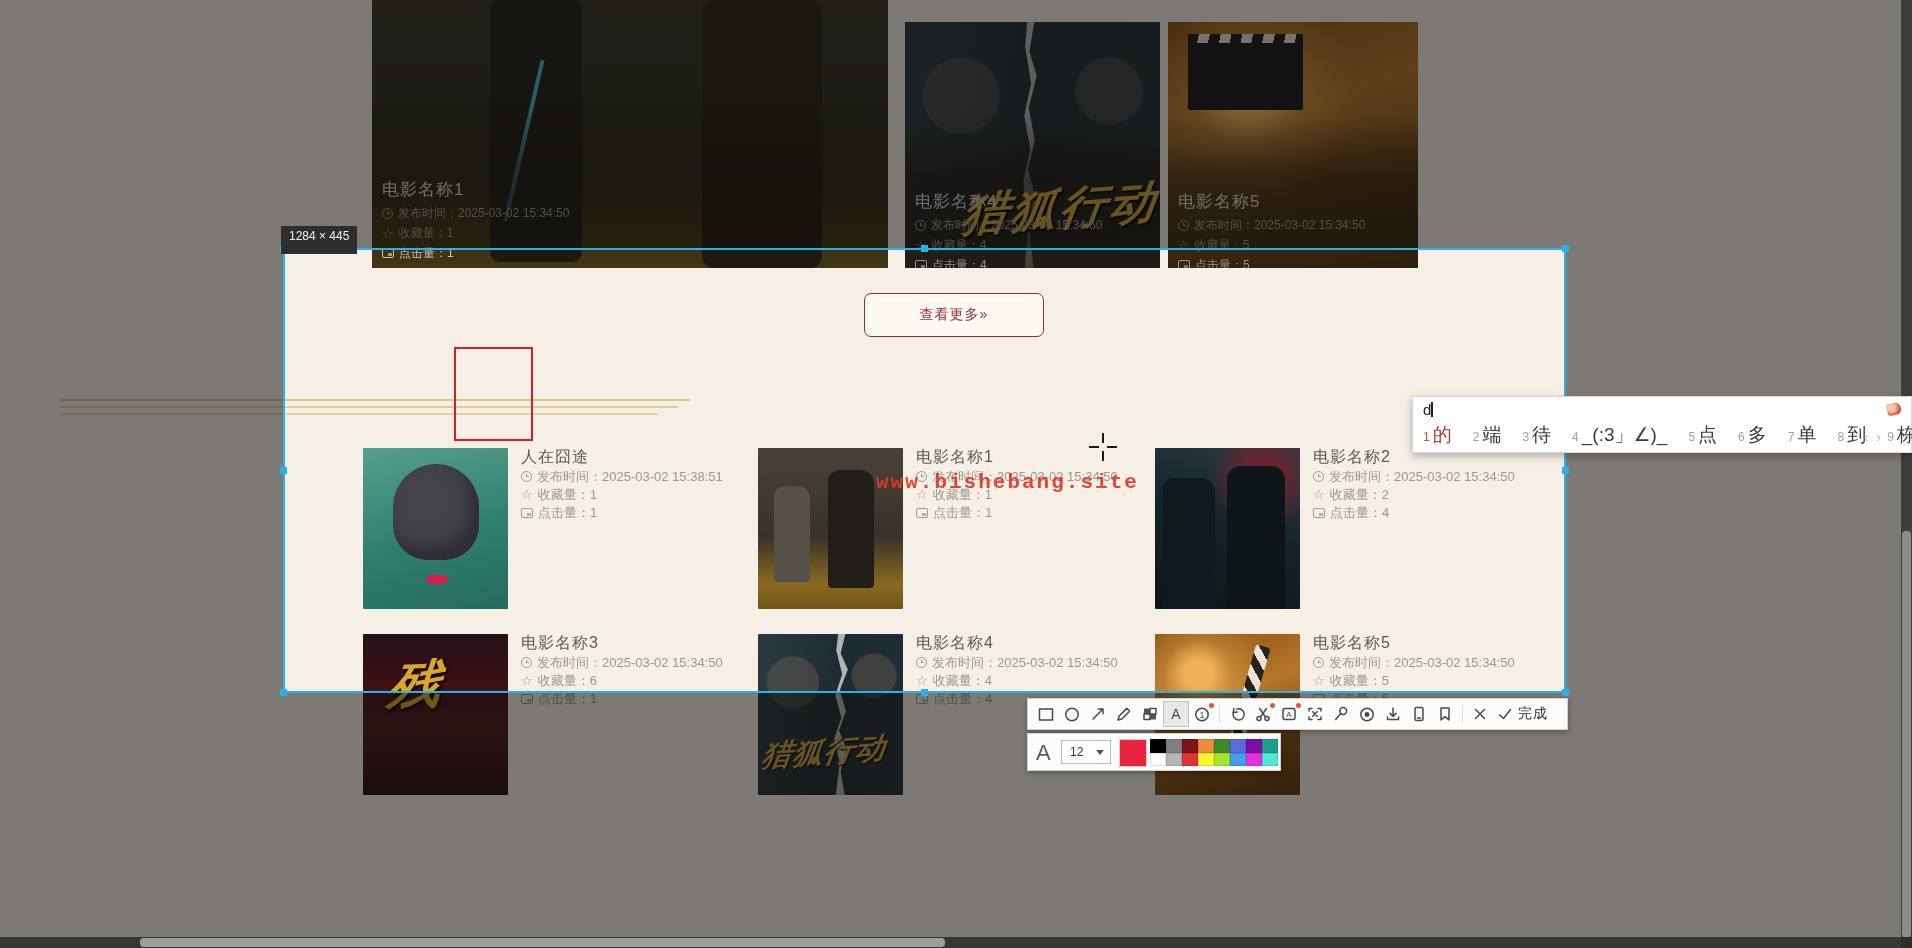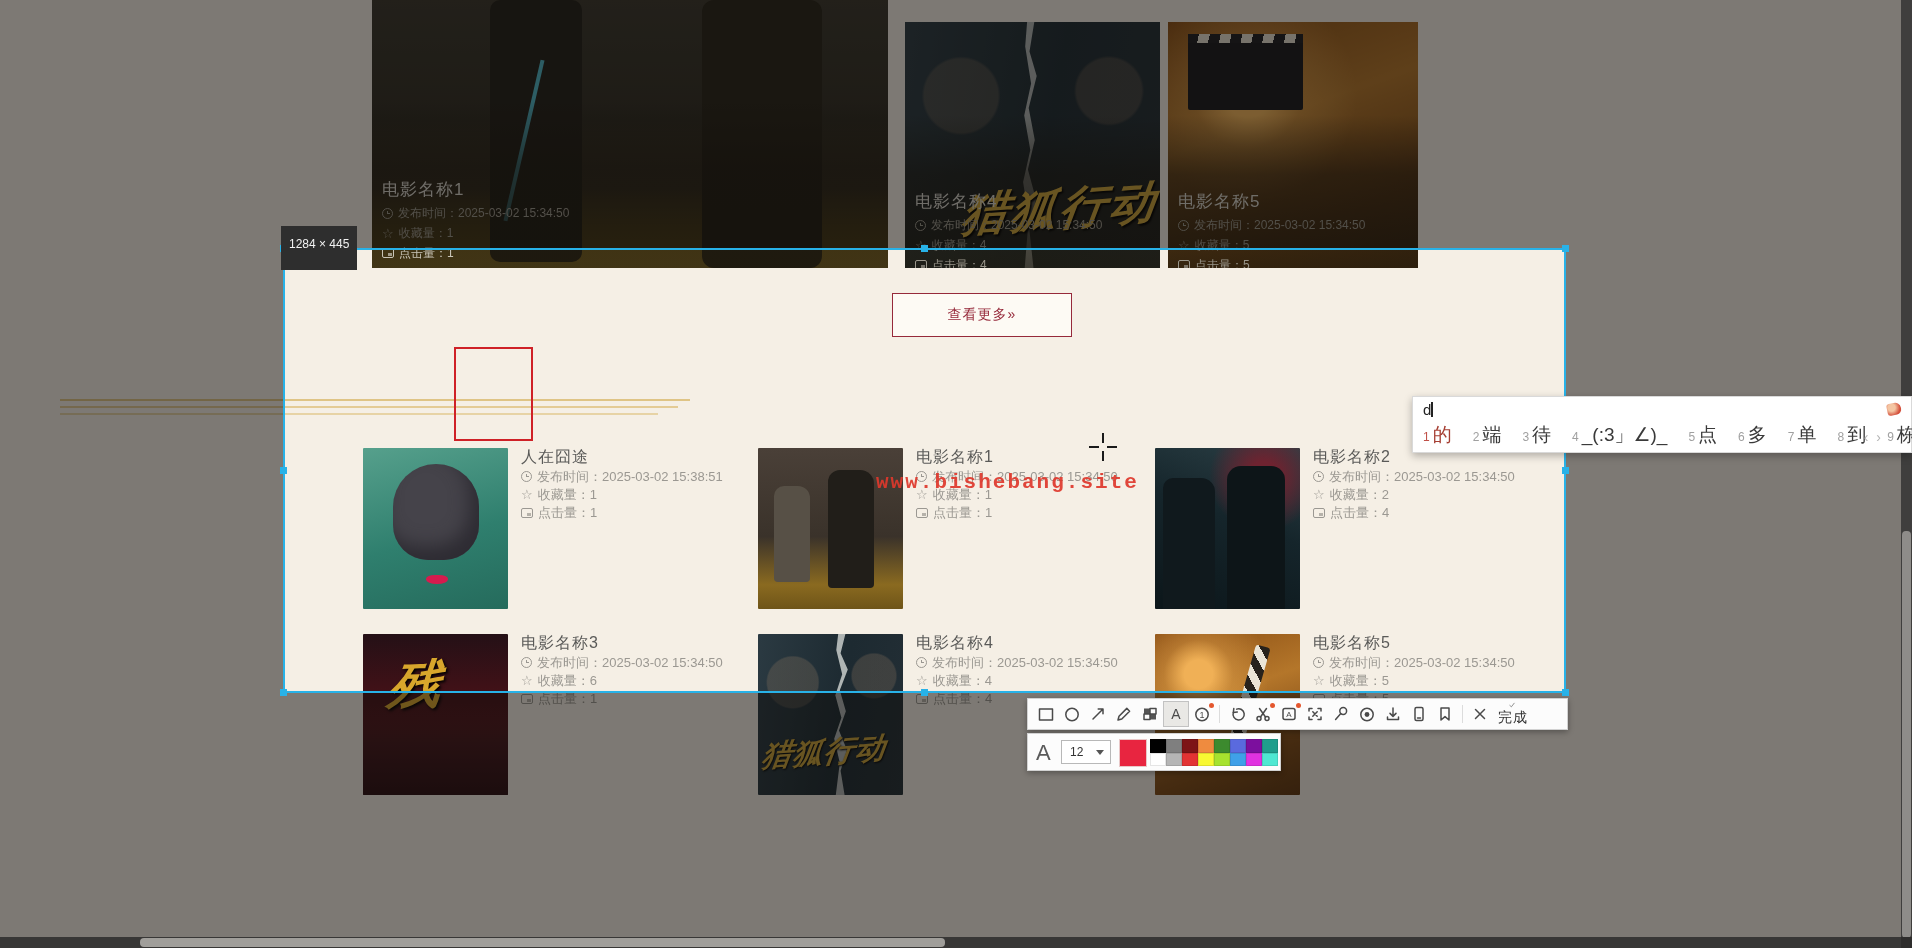--- a/index.html
+++ b/index.html
@@ -41,21 +41,21 @@
   .i-clock::after{content:"";position:absolute;left:4px;top:2px;width:1px;height:3px;background:currentColor;}
   .i-clock::before{content:"";position:absolute;left:4px;top:4px;width:3px;height:1px;background:currentColor;}
   .i-star{display:inline-block;margin-right:5px;font-size:13px;line-height:11px;font-style:normal;}
   .i-star::before{content:"☆";}
   .i-img{width:12px;height:10px;min-width:12px;border:1px solid currentColor;border-radius:2px;display:inline-block;margin-right:5px;position:relative;box-sizing:border-box;}
   .i-img::after{content:"";position:absolute;right:1px;bottom:1px;width:4px;height:3px;background:currentColor;opacity:.7;}
 
   
   .btn-outline{position:absolute;border:1px solid #96293a;color:#96293a;background:#fdfaf4;
                display:flex;align-items:center;justify-content:center;font-size:14px;letter-spacing:1px;}
-  .btn-viewmore{left:892px;top:293px;width:178px;height:42px;}
+  .btn-viewmore{left:864px;top:293px;width:178px;height:42px;border-radius:7px;}
   .btn-more{left:858px;top:815px;width:181px;height:43px;background:transparent;}
 
   
   .gold-lines{position:absolute;left:60px;top:399px;width:630px;height:18px;}
   .gold-lines i{position:absolute;left:0;height:2px;background:#ddbf7a;display:block;}
   .gl1{top:0;width:630px;opacity:.9;} .gl2{top:7px;width:618px;opacity:.75;} .gl3{top:14px;width:598px;opacity:.6;}
   .sec-badge{position:absolute;left:371px;top:383px;width:174px;height:44px;background:#f2c363;border-radius:3px;
              display:flex;align-items:center;justify-content:center;color:#fff;font-size:21px;font-weight:bold;letter-spacing:3px;}
 
   
@@ -104,21 +104,21 @@
 
   
   .dim{position:absolute;background:rgba(16,14,12,.52);z-index:10;}
   .dim-top{left:0;top:0;width:1912px;height:248px;}
   .dim-left{left:0;top:248px;width:283px;height:445px;}
   .dim-right{left:1566px;top:248px;width:346px;height:445px;}
   .dim-bottom{left:0;top:693px;width:1912px;height:255px;}
   .sel-border{position:absolute;left:283px;top:248px;width:1283px;height:445px;border:2px solid #28b2e8;
               box-sizing:border-box;z-index:12;}
   .handle{position:absolute;width:7px;height:7px;background:#28b2e8;z-index:13;}
-  .size-label{position:absolute;left:281px;top:226px;height:28px;padding:8px 8px;background:#2e2e2e;color:#f2f2f2;
+  .size-label{position:absolute;left:281px;top:226px;height:28px;padding:0 8px;background:#2e2e2e;color:#f2f2f2;
               font-size:12px;line-height:20px;z-index:14;white-space:nowrap;}
 
   
   .anno-rect{position:absolute;left:454px;top:347px;width:75px;height:90px;border:2px solid #cf2127;z-index:20;}
   .anno-textbox{position:absolute;left:694px;top:366px;width:795px;height:38px;border:2px solid #c1272d;
                 background:#f7f1e7;z-index:20;box-sizing:border-box;display:flex;align-items:center;padding:0 6px;}
   .anno-text{font-size:17px;color:#c33a35;letter-spacing:.2px;white-space:nowrap;}
   .caret{display:inline-block;width:2px;height:22px;background:#1c1c1c;margin-left:1px;vertical-align:middle;}
 
   
@@ -139,21 +139,21 @@
   .tbar{position:absolute;left:1027px;top:698px;width:541px;height:32px;background:#fcfcfc;border:1px solid #d2d2d2;
         box-shadow:0 2px 6px rgba(0,0,0,.32);z-index:32;box-sizing:border-box;
         display:flex;align-items:center;padding:0 5px;}
   .tool{width:26px;height:26px;display:flex;align-items:center;justify-content:center;position:relative;box-sizing:border-box;}
   .tool svg{stroke:#4a4a4a;fill:none;stroke-width:1.5;stroke-linecap:round;stroke-linejoin:round;}
   .tool svg text{fill:#4a4a4a;stroke:none;font-family:"Liberation Sans",sans-serif;}
   .tool.selected{background:#e9e8e5;border:1px solid #c2c2c2;}
   .tool .dot{position:absolute;top:2px;right:1px;width:5px;height:5px;border-radius:50%;background:#e4572e;}
   .tsep{width:1px;height:18px;background:#dcdcdc;margin:0 4px;}
   .done-label{font-size:14px;color:#333;margin-left:3px;letter-spacing:1px;}
-  .tool-done{width:auto;padding:0 2px;display:flex;align-items:center;flex-direction:column;}
+  .tool-done{width:auto;padding:0 2px;display:flex;align-items:center;}
 
   .fbar{position:absolute;left:1027px;top:733px;width:254px;height:38px;background:#fcfcfc;border:1px solid #d2d2d2;
         box-shadow:0 2px 6px rgba(0,0,0,.32);z-index:32;box-sizing:border-box;}
   .font-a{position:absolute;left:8px;top:6px;font-size:22px;color:#5a5a5a;line-height:26px;}
   .size-dd{position:absolute;left:33px;top:6px;width:50px;height:24px;background:#fff;border:1px solid #b8b8b8;
            box-sizing:border-box;display:flex;align-items:center;}
   .size-dd .v{font-size:12px;color:#333;margin-left:8px;flex:1;}
   .size-dd .car{width:0;height:0;border-left:4px solid transparent;border-right:4px solid transparent;
                 border-top:5px solid #555;margin-right:6px;}
   .cur-color{position:absolute;left:91px;top:5px;width:28px;height:28px;border:1px solid #e8c8c8;box-sizing:border-box;}

